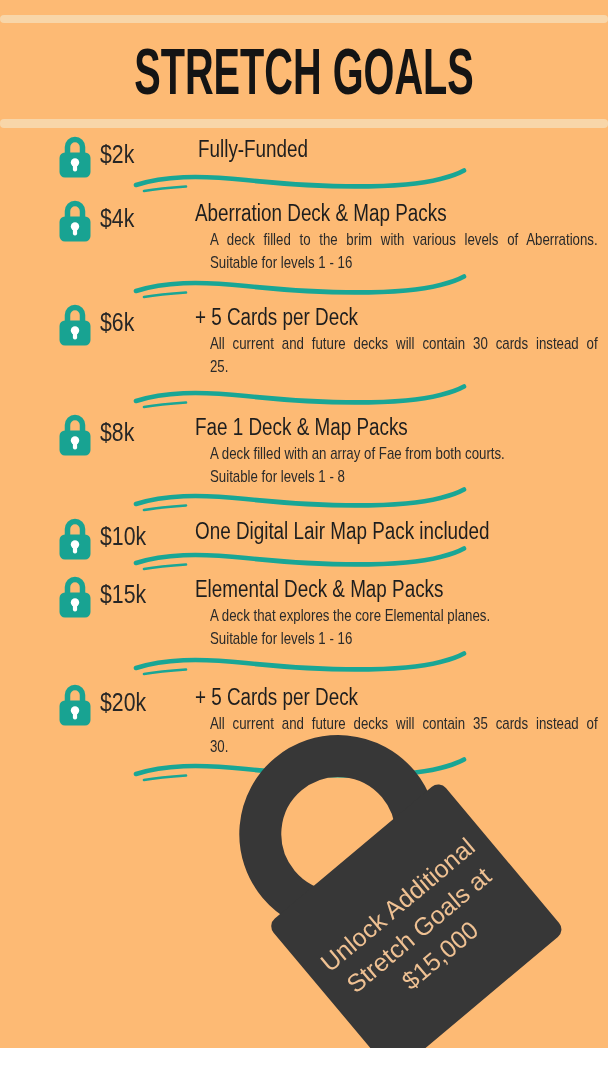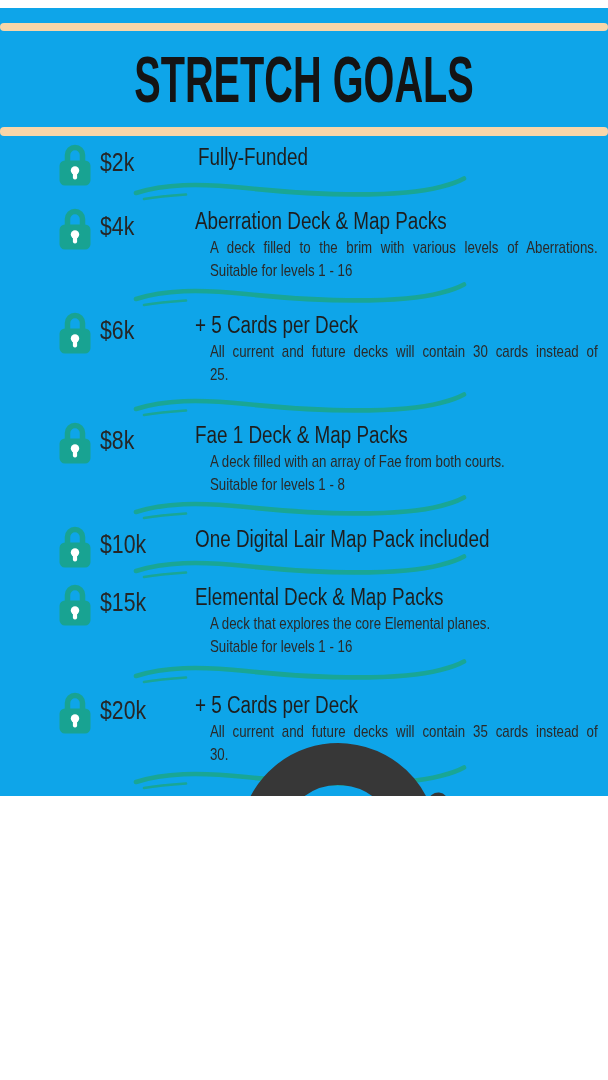--- a/index.html
+++ b/index.html
@@ -1,18 +1,18 @@
 <!DOCTYPE html>
 <html><head>
 <meta charset="utf-8">
 <style>
   html,body{margin:0;padding:0;background:#ffffff;}
   .canvas{
-    position:relative;width:608px;height:788px;margin:8px auto;overflow:hidden;
-    background:#0ea5e9;font-family:"Liberation Sans","DejaVu Sans",sans-serif;color:#262626;
+    position:relative;width:608px;height:1048px;margin:0 auto;overflow:hidden;
+    background:#fdba74;font-family:"Liberation Sans","DejaVu Sans",sans-serif;color:#262626;
   }
   .bar{position:absolute;left:0;width:608px;background:#f8d6a9;border-radius:4px;}
   .bar-top{top:15px;height:8px;}
   .bar-mid{top:119px;height:9px;}
   .title{
     position:absolute;top:40px;left:0;width:608px;margin:0;text-align:center;
     font-size:64px;line-height:1;font-weight:bold;color:#141414;
     transform:scaleX(0.62);transform-origin:50% 50%;letter-spacing:0px;white-space:nowrap;
   }
   .row{position:absolute;left:0;width:608px;height:0;}

